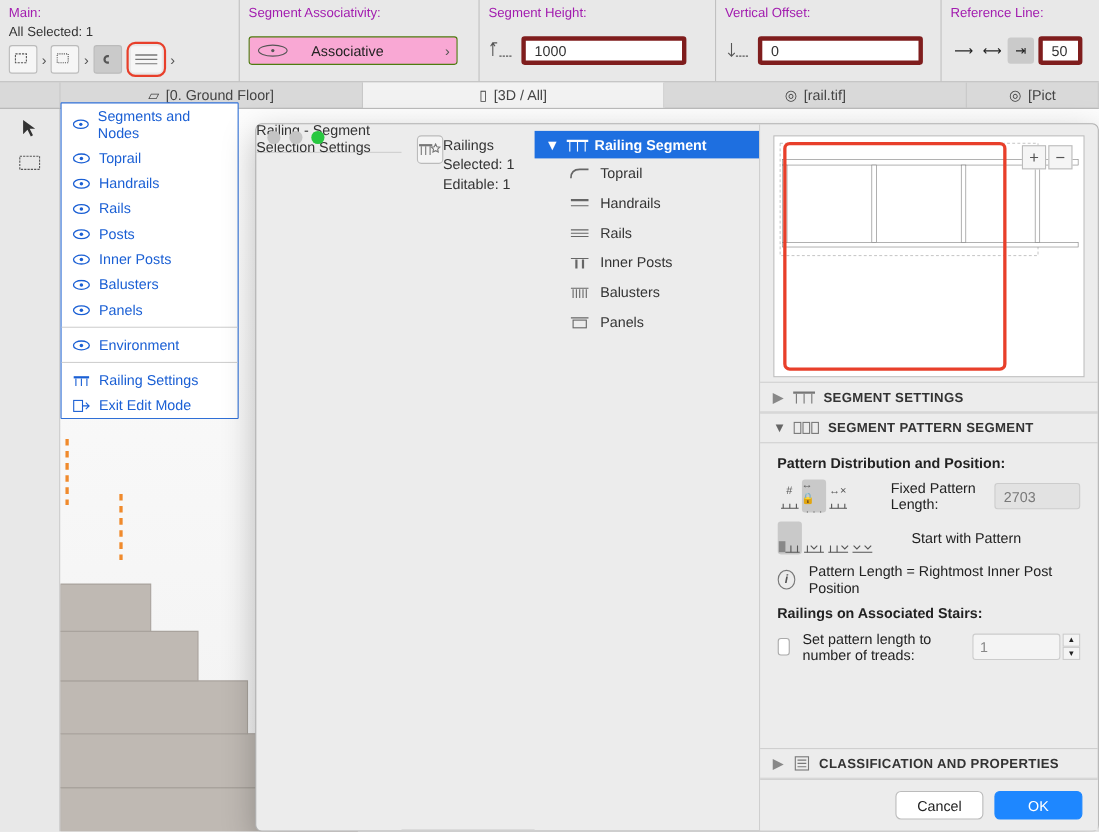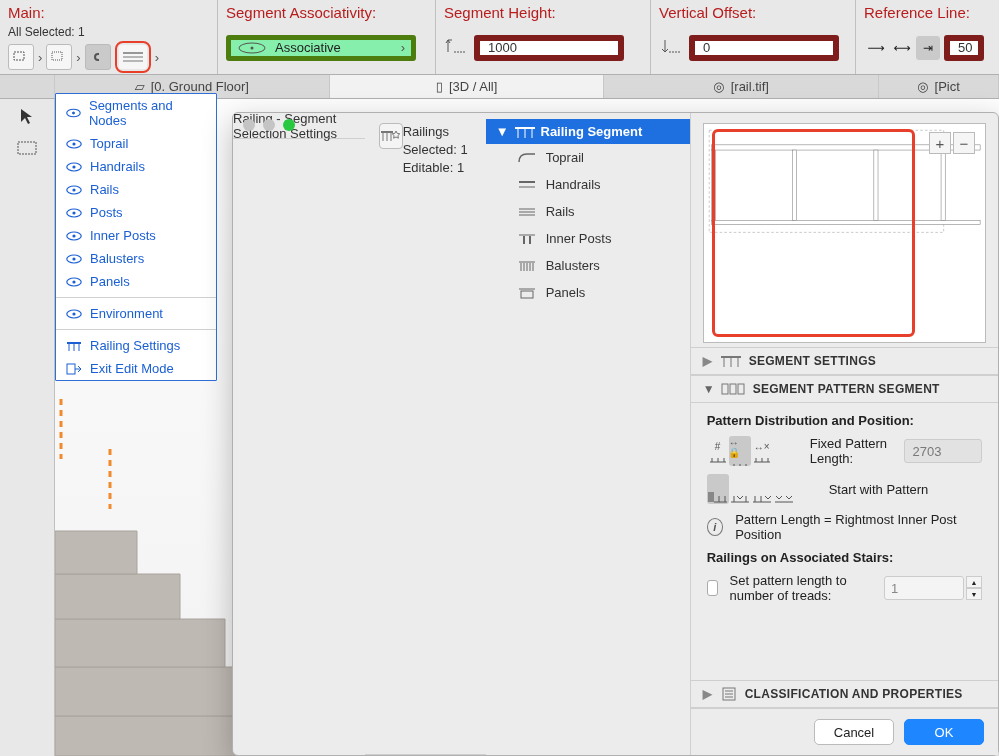--- a/index.html
+++ b/index.html
@@ -1,27 +1,27 @@
 <!DOCTYPE html>
 <html><head>
   <meta charset="utf-8">
   <style>
     * { box-sizing: border-box; margin: 0; padding: 0; font-family: -apple-system, BlinkMacSystemFont, "Segoe UI", Arial, sans-serif; }
     body { background: #e8e8e8; width: 999px; height: 756px; overflow: hidden; position: relative; font-size: 13px; color: #222; }
 
     
     .toolbar { display: flex; height: 75px; border-bottom: 1px solid #b0b0b0; background: #e8e8e8; }
     .toolbar-sec { border-right: 1px solid #c0c0c0; padding: 4px 8px 4px 8px; display: flex; flex-direction: column; }
-    .toolbar-sec .label { font-size: 15px; color: #b91c1c; margin-bottom: 4px; }
+    .toolbar-sec .label { font-size: 12px; color: #a21caf; margin-bottom: 4px; }
     .toolbar-sec .controls { display: flex; align-items: center; gap: 4px; flex: 1; }
-    .dropdown { display:flex; align-items:center; background:#86efac; border:5px solid #4d7c0f; border-radius:3px; height:26px; padding:0 6px; gap:8px;}
+    .dropdown { display:flex; align-items:center; background:#f9a8d4; border:1px solid #4d7c0f; border-radius:3px; height:26px; padding:0 6px; gap:20px;}
     .dropdown .arrow { color:#555; }
     .iconbtn { width:26px; height:26px; border:1px solid #bbb; border-radius:3px; background:#f6f6f6; display:flex; align-items:center; justify-content:center; font-size:14px; color:#444; }
     .redbox { border: 2.5px solid #e83f2a; border-radius:8px; padding:2px; }
-    .numinput { background:#fff; border:6px solid #7f1d1d; border-radius:3px; height:26px; width:150px; padding:0 8px; display:flex; align-items:center; color:#333; }
+    .numinput { background:#fff; border:4px solid #7f1d1d; border-radius:3px; height:26px; width:150px; padding:0 8px; display:flex; align-items:center; color:#333; }
     .ref-icons { display:flex; gap:2px; }
     .ref-icons .rico { width:24px; height:24px; border-radius:3px; display:flex; align-items:center; justify-content:center; font-size:12px;}
 
     
     .tabs { display:flex; height:24px; background:#d9d9d9; border-bottom:1px solid #b0b0b0; font-size:13px; }
     .tabs .icon-col { width:55px; border-right:1px solid #c8c8c8; }
     .tabs .tab { flex:1; display:flex; align-items:center; justify-content:center; gap:6px; border-right:1px solid #c8c8c8; color:#444; }
     .tabs .tab.active { background:#f2f2f2; }
 
     

